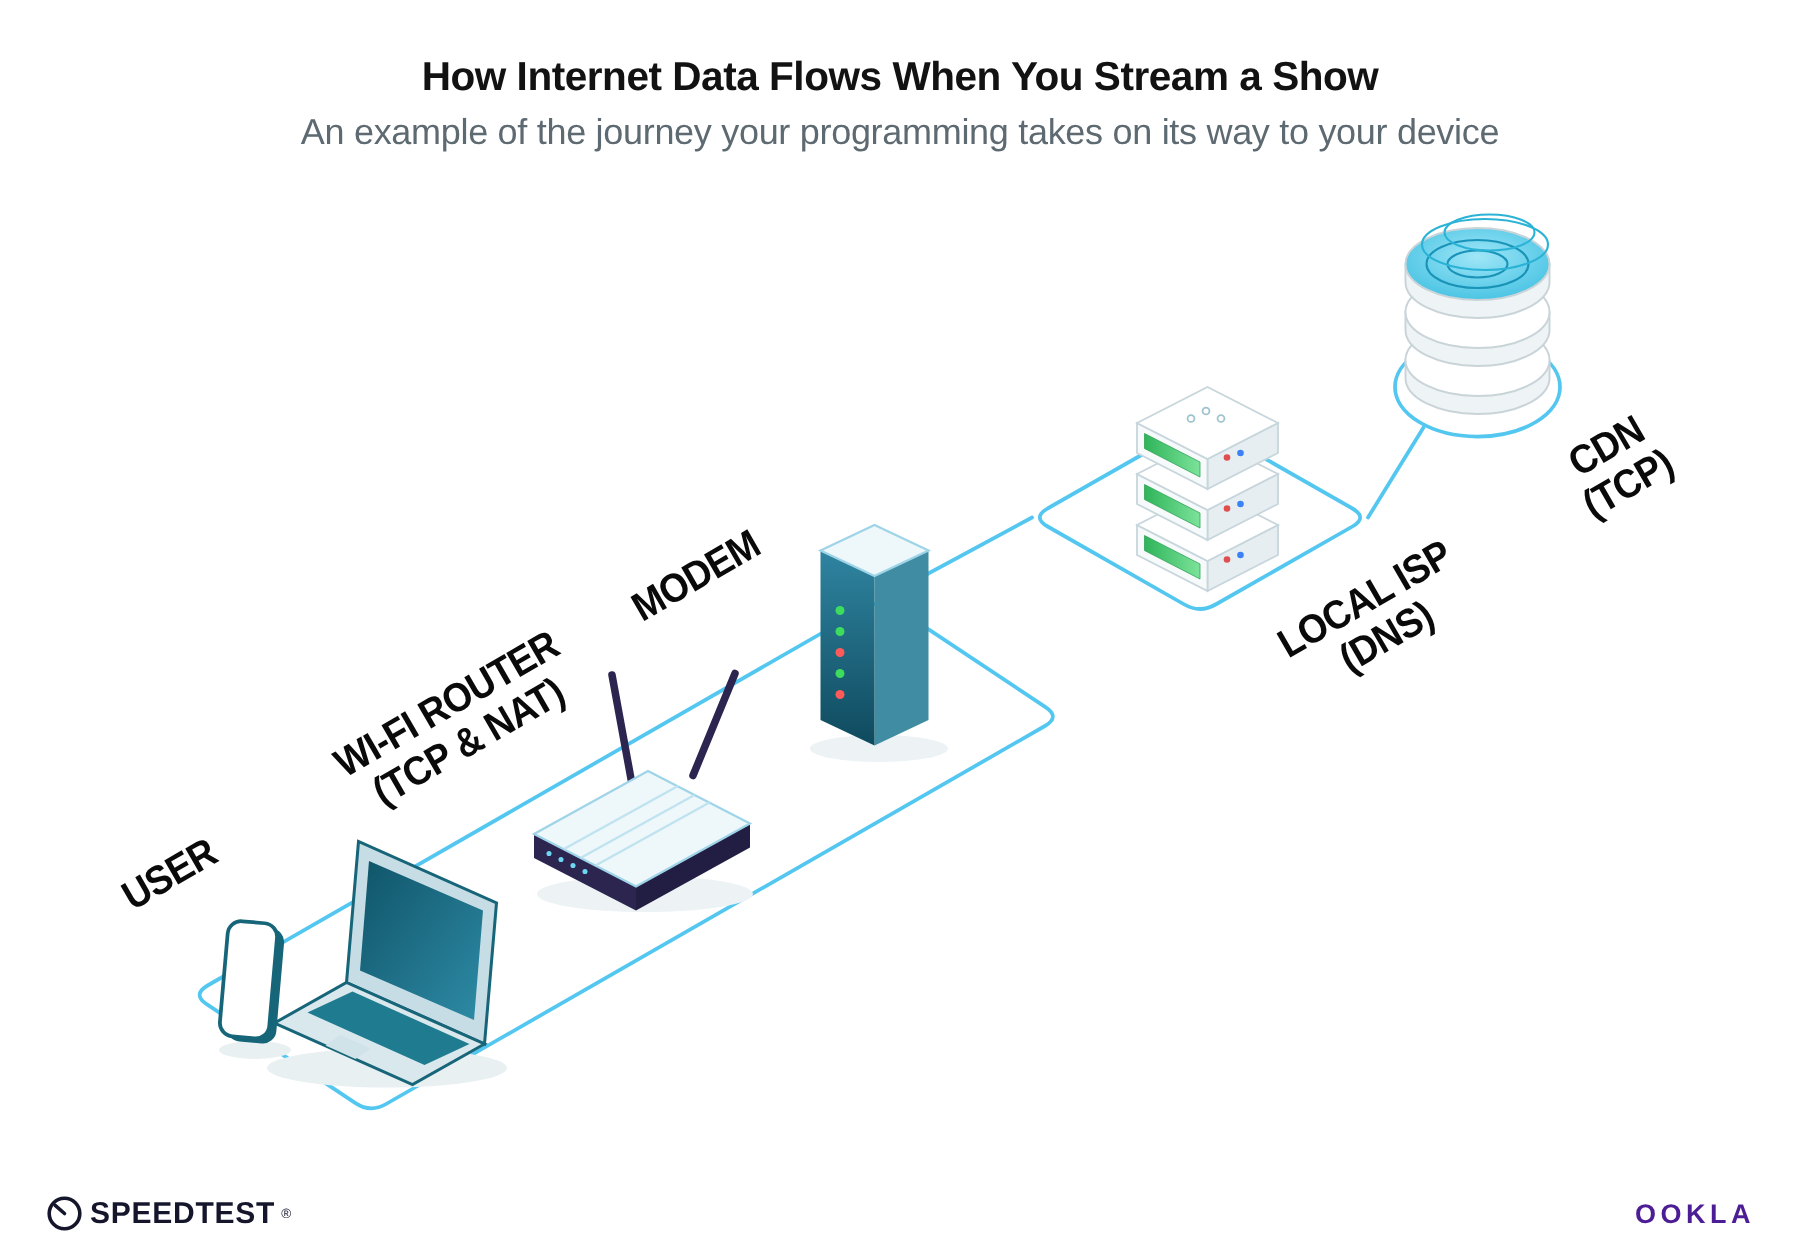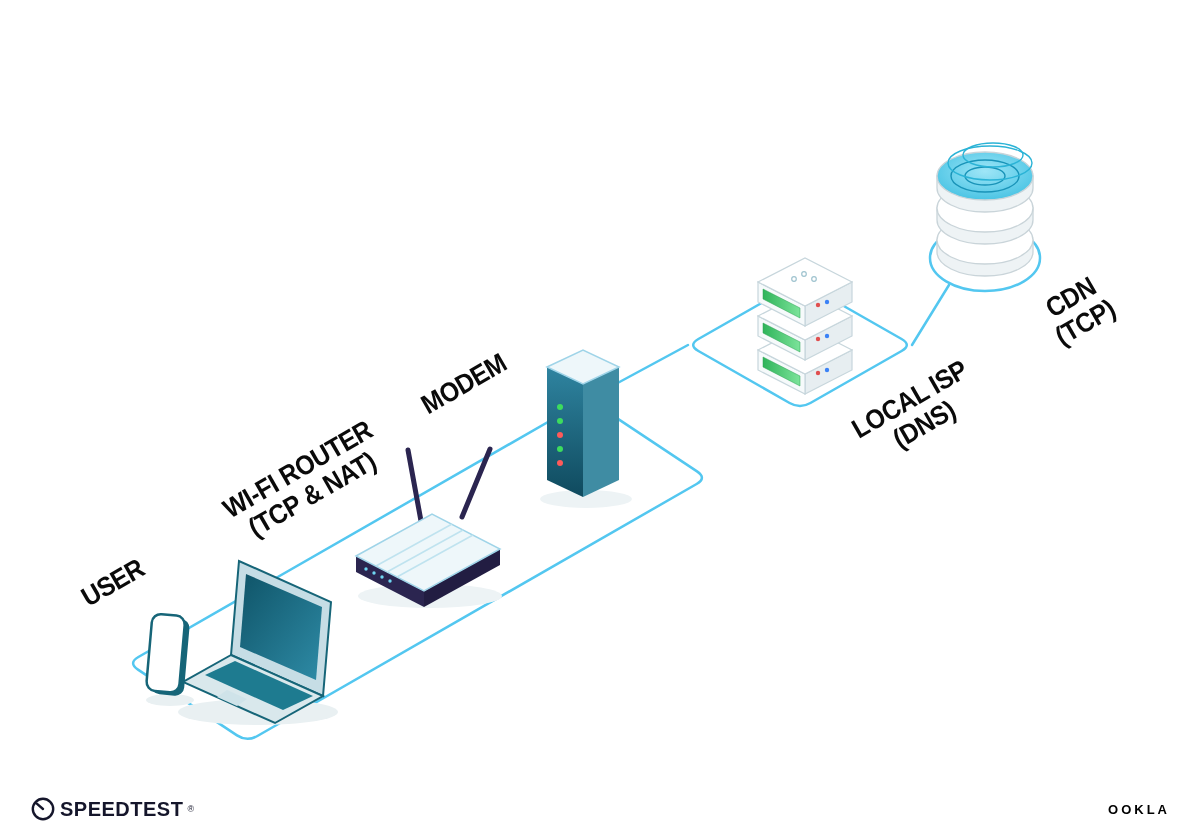--- a/index.html
+++ b/index.html
@@ -11,27 +11,31 @@
   .scene{position:absolute;inset:0;}
   .scene svg{position:absolute;left:0;top:0;}
   .node-label{position:absolute;font-weight:700;color:#0a0a0a;font-size:27px;line-height:1.06;
               text-align:center;white-space:nowrap;letter-spacing:-0.5px;
               transform:translate(-50%,-50%) rotate(-30deg) scaleX(0.92);}
   .footer{position:absolute;left:0;right:0;bottom:14px;display:flex;justify-content:space-between;
           align-items:center;padding:0 30px;}
   .brand-left{display:flex;align-items:center;gap:4px;font-weight:700;font-size:20px;
               letter-spacing:0.5px;color:#15162b;}
   .brand-left sup{font-size:9px;vertical-align:super;font-weight:400;}
-  .brand-right{font-weight:700;font-size:13px;letter-spacing:3px;color:#000000;}
+  .brand-right{font-weight:700;font-size:18px;letter-spacing:3px;color:#4c1d95;}
 </style>
 </head>
 <body>
 
 <div class="page">
 
+  <div class="header">
+    <h1>How Internet Data Flows When You Stream a Show</h1>
+    <p>An example of the journey your programming takes on its way to your device</p>
+  </div>
 
   <div class="scene">
     <svg width="1200" height="836" viewBox="0 0 1200 836">
       <defs>
         <linearGradient id="screenGrad" x1="0" y1="0" x2="1" y2="1">
           <stop offset="0" stop-color="#0f5468"></stop>
             <stop offset="1" stop-color="#2e8ba6"></stop>
         </linearGradient>
         <linearGradient id="modemFront" x1="0" y1="0" x2="0" y2="1">
           <stop offset="0" stop-color="#2f84a0"></stop>

